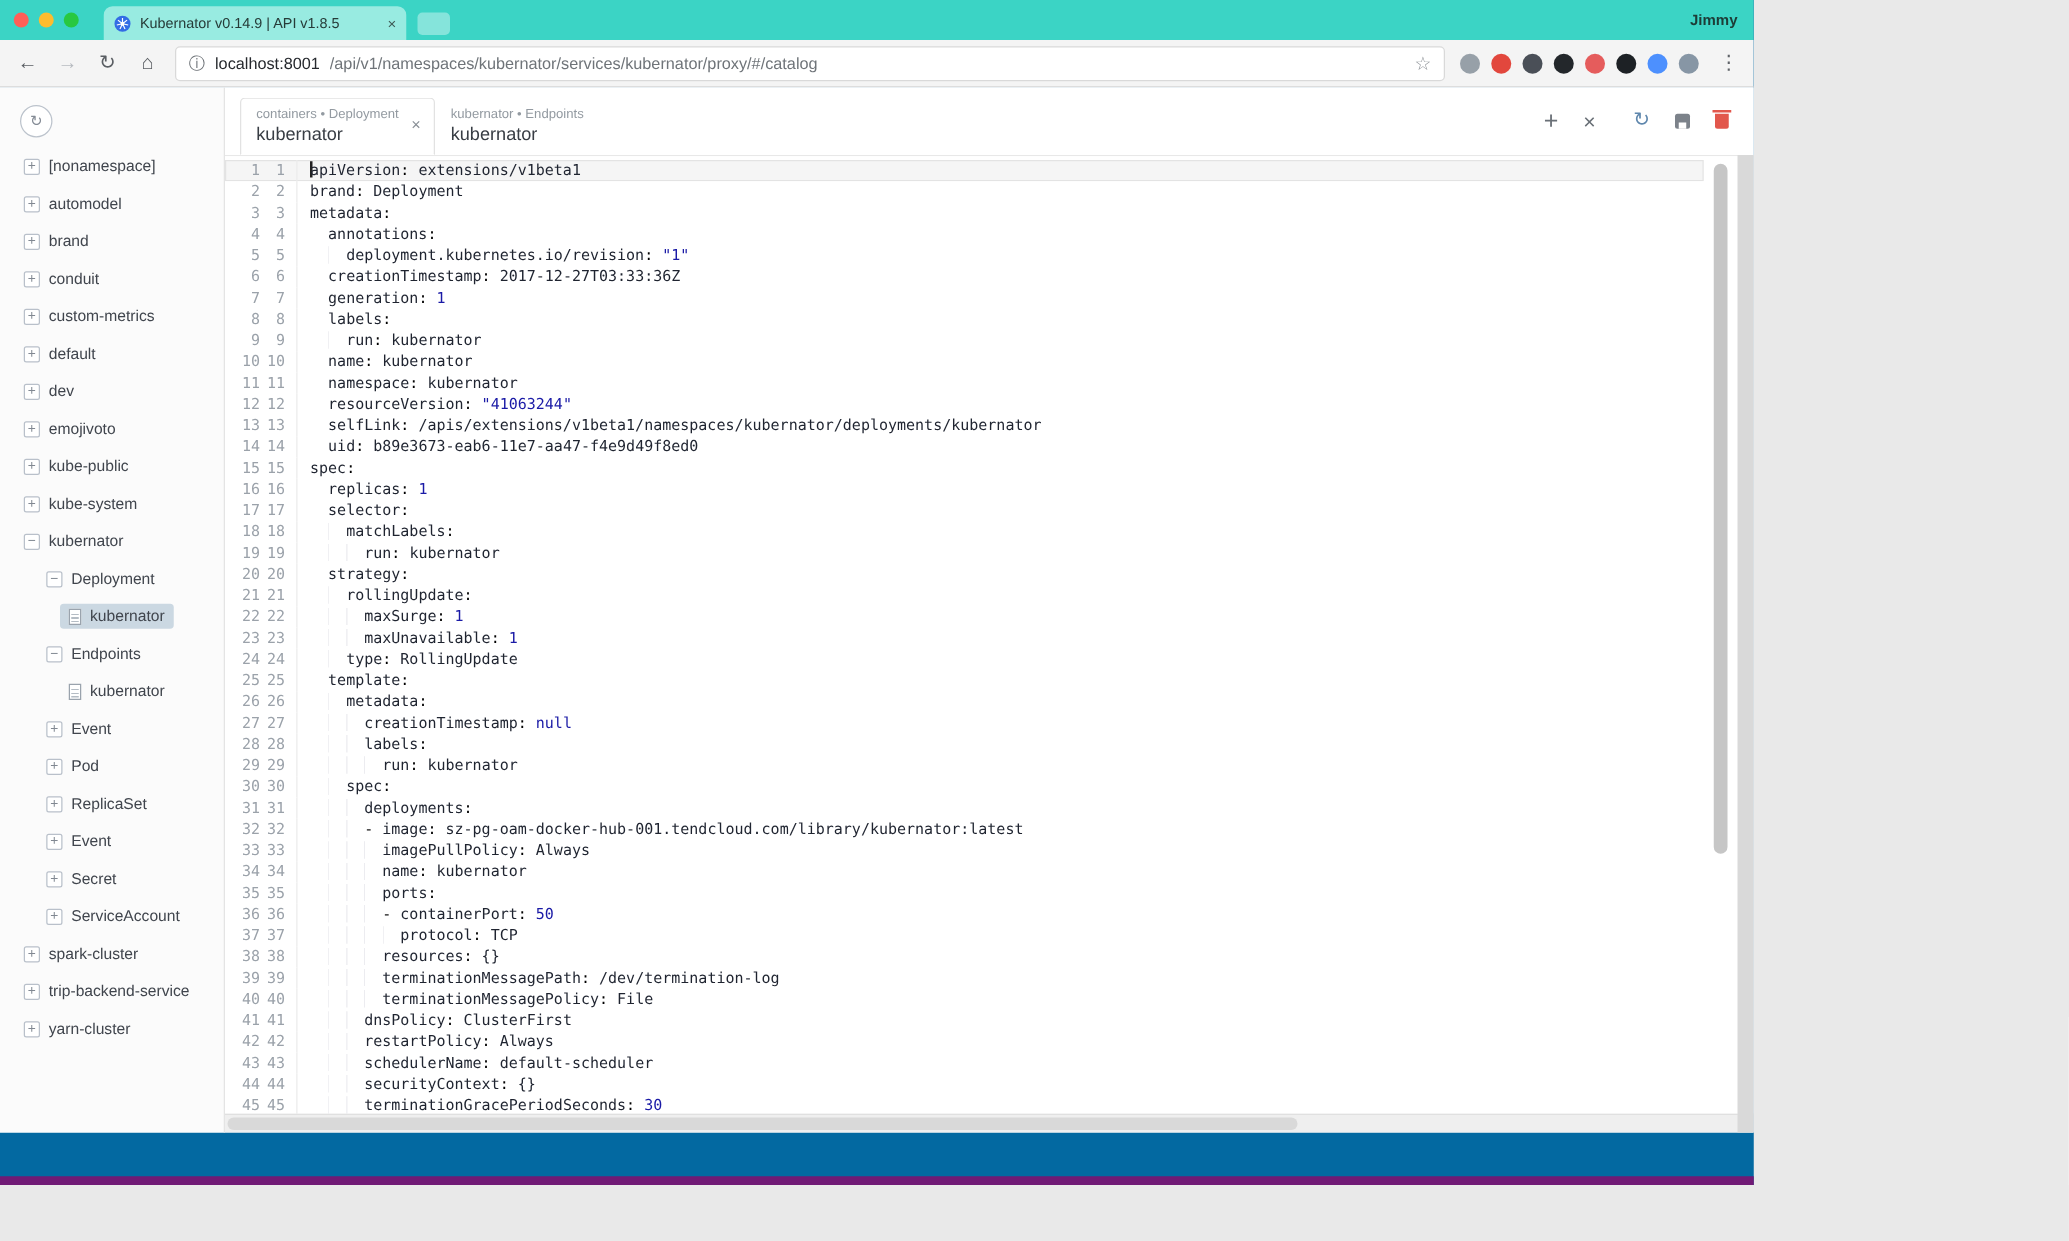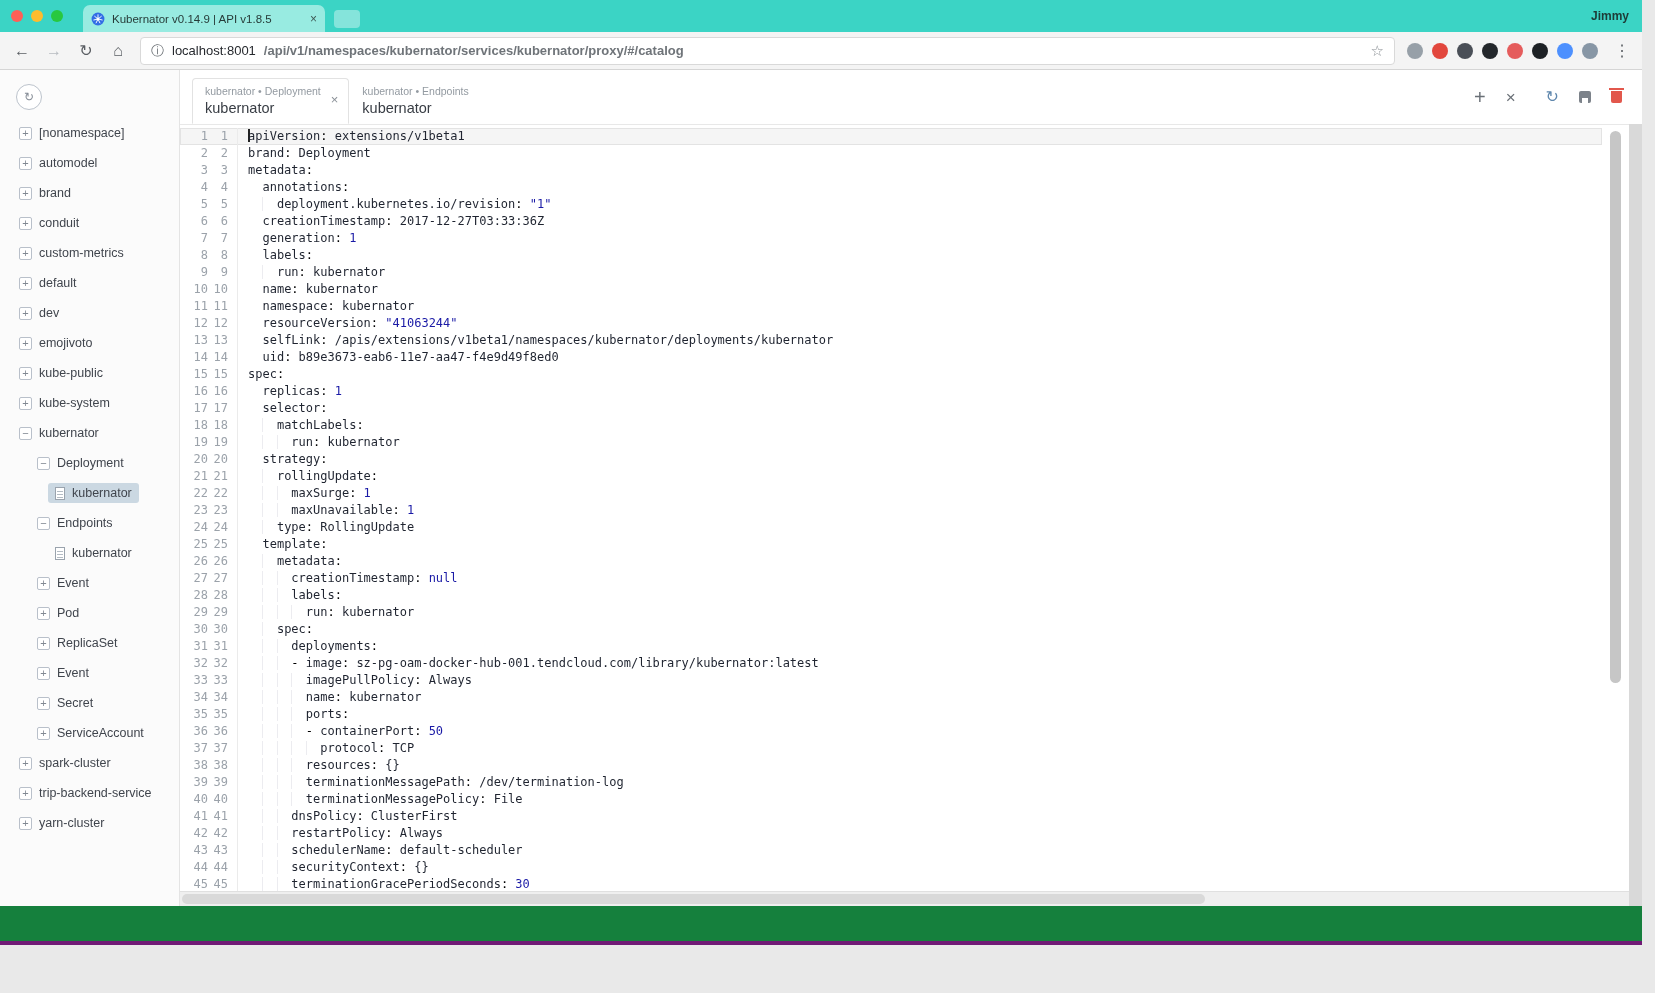--- a/index.html
+++ b/index.html
@@ -1,39 +1,39 @@
 <!DOCTYPE html>
 <html style="--frame: #3bd4c5; --tab: #98ebe1; --navbg: #262d3a; --accent: #326ce5; --sel: #cbd8e2; --trash: #e2574c;"><head>
 <meta charset="utf-8">
 <style>
   html,body{margin:0;padding:0;}
   body{font-family:"Liberation Sans", sans-serif; background:#e9e9e9; width:1655px; height:993px; overflow:hidden;}
   .screen{position:relative; width:1655px; height:993px;}
-  .window{position:relative; width:1642px; height:941px; background:#15803d; border-bottom:4px solid #701a75; overflow:hidden;}
+  .window{position:relative; width:1403px; height:941px; background:#0369a1; border-bottom:7px solid #701a75; overflow:hidden;}
   .desk{height:51px; background:#e9e9e9;}
 
   
   .tabstrip{height:32px; background:var(--frame,#3bd4c5); display:flex; align-items:center; position:relative;}
   .traffic{display:flex; gap:8px; margin-left:11px;}
   .tl{width:12px; height:12px; border-radius:50%;}
   .btab{align-self:flex-end; margin-left:20px; height:27px; width:242px; background:var(--tab,#98ebe1); border-radius:7px 7px 0 0; display:flex; align-items:center; gap:7px; padding:0 8px; box-sizing:border-box;}
   .favicon{width:14px; height:14px; flex:0 0 auto;}
   .btab-title{font-size:11.5px; color:#263b38; white-space:nowrap; overflow:hidden; text-overflow:ellipsis; flex:1;}
   .btab-close{font-size:12px; color:#3f5b56; line-height:1;}
   .newtab{align-self:flex-end; margin:0 0 4px 9px; width:26px; height:18px; background:rgba(255,255,255,0.38); border-radius:4px;}
   .profile{position:absolute; right:13px; top:9px; font-size:12px; color:#1d3c37; font-weight:700;}
 
   
   .toolbar{height:38px; background:#f4f4f4; border-bottom:1px solid #d5d5d5; display:flex; align-items:center; padding:0 12px; gap:12px; box-sizing:border-box;}
   .navbtn{font-size:16px; color:#5a5e63; width:20px; text-align:center; line-height:1;}
   .navbtn.disabled{color:#b7bbc0;}
   .urlbox{flex:1; height:26px; background:#fff; border:1px solid #d9d9d9; border-radius:4px; display:flex; align-items:center; gap:8px; padding:0 10px; min-width:0;}
   .url-info{font-size:13px; color:#6b7075;}
   .url-host{font-size:13px; color:#26292e; white-space:nowrap;}
-  .url-path{font-size:13px; color:#6f7479; white-space:nowrap; overflow:hidden; text-overflow:ellipsis;font-weight:bold;}
+  .url-path{font-size:13px; color:#6f7479; white-space:nowrap; overflow:hidden; text-overflow:ellipsis;}
   .url-star{margin-left:auto; font-size:15px; color:#8a8f94;}
   .extensions{display:flex; align-items:center; gap:9px;}
   .ext{width:16px; height:16px; border-radius:50%;}
   .menu-dots{font-size:16px; color:#5f6368; margin-left:4px; line-height:1;}
 
   
   .appnav{height:34px; background:var(--navbg,#262d3a); display:flex; align-items:center;}
   .k8s-logo{margin-left:22px; width:24px; height:24px;}
   .nav-item{font-size:13px; margin-left:30px; color:#9aa3b2;}
   .nav-item.active{color:#ffffff; font-weight:700;}
@@ -295,21 +295,21 @@
                 <span class="tlabel">yarn-cluster</span>
               </span>
             </div>
           </div>
       </aside>
 
       <main class="pane">
         <div class="pane-header">
           <div class="ptab active">
             <div class="ptab-col">
-              <span class="ptab-caption">kubernator • Deployment</span>
+              <span class="ptab-caption">containers • Deployment</span>
               <span class="ptab-title">kubernator</span>
             </div>
             <span class="ptab-close">×</span>
           </div>
           <div class="ptab">
             <div class="ptab-col">
               <span class="ptab-caption">kubernator • Endpoints</span>
               <span class="ptab-title">kubernator</span>
             </div>
           </div>

